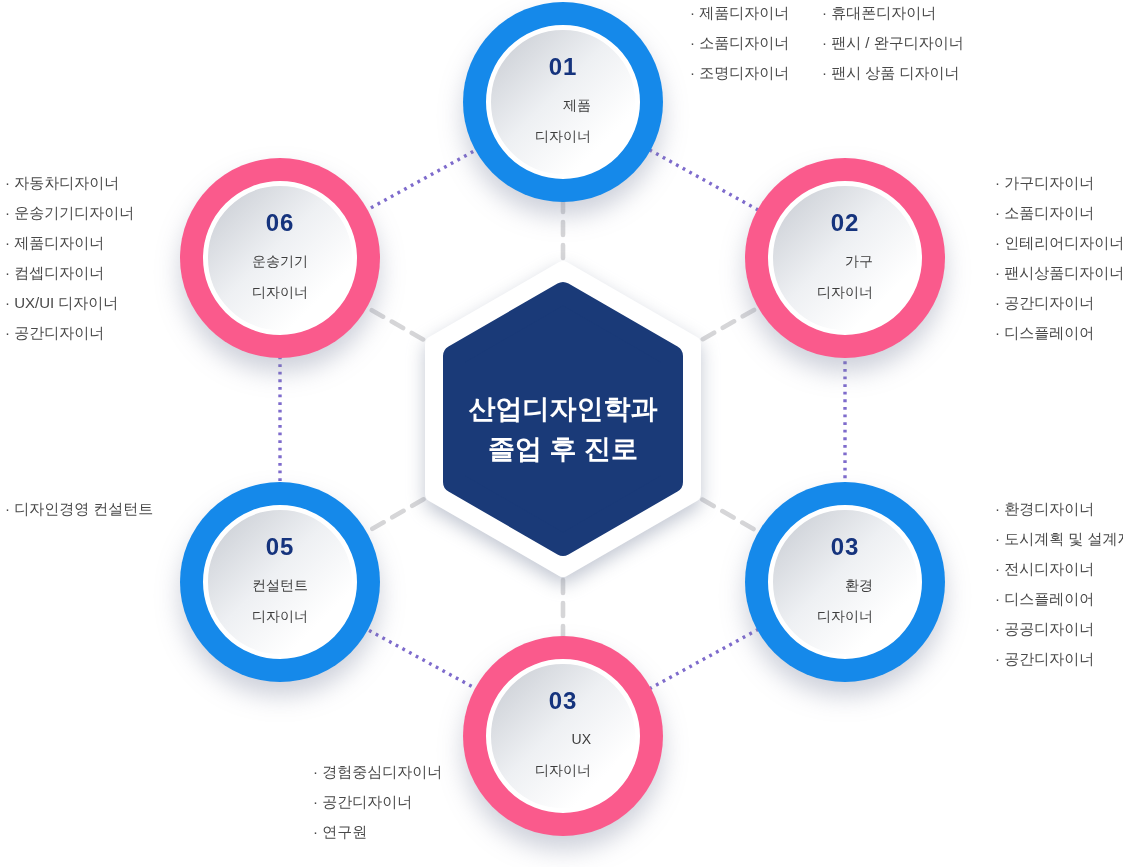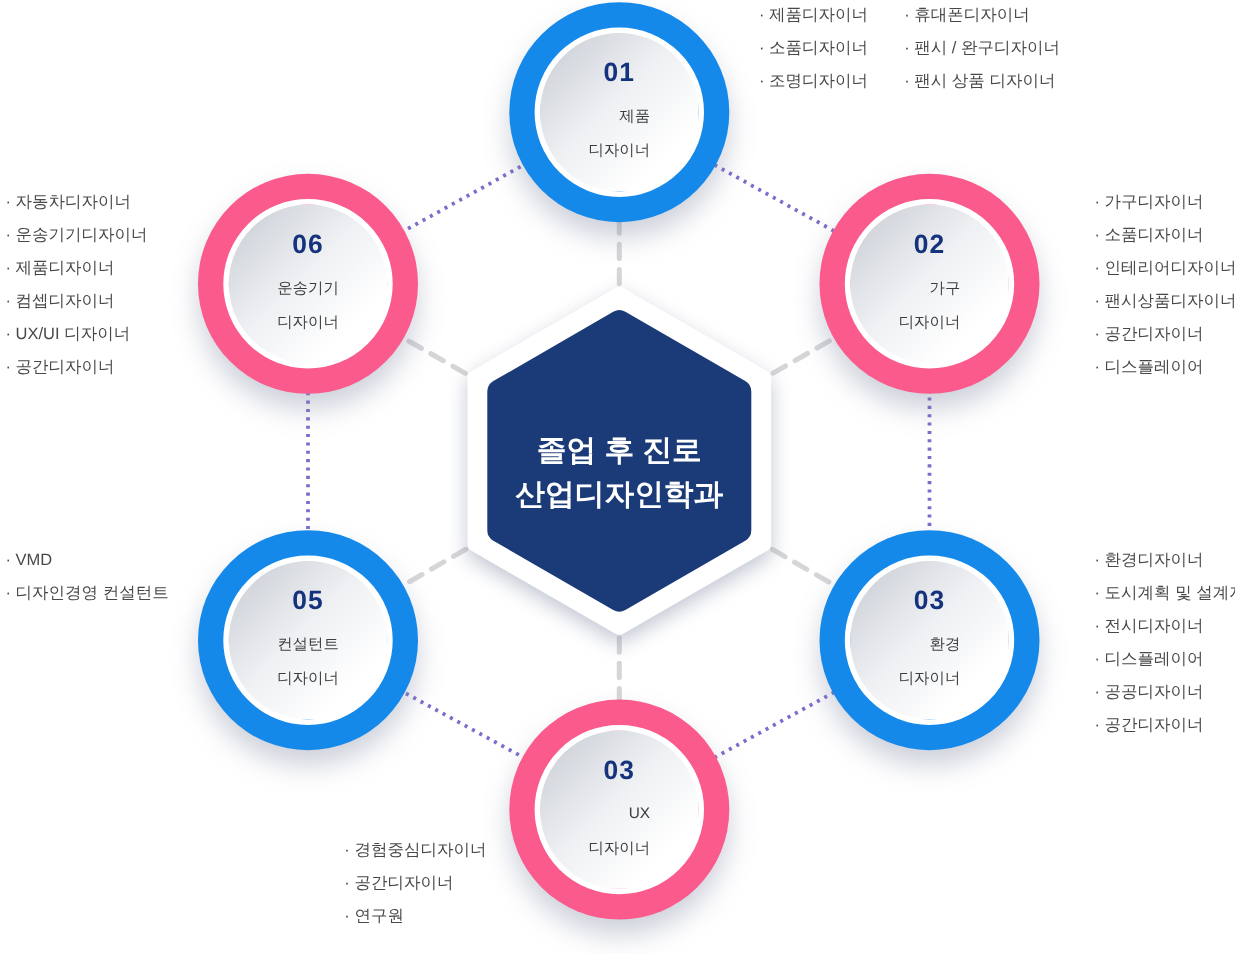--- a/index.html
+++ b/index.html
@@ -47,22 +47,22 @@
       <line x1="563" y1="419" x2="563" y2="736"></line>
       <line x1="563" y1="419" x2="280" y2="582"></line>
       <line x1="563" y1="419" x2="280" y2="258"></line>
     </g>
 
     <polygon points="563,269 693,344 693,494 563,569 433,494 433,344" fill="#ffffff" stroke="#ffffff" stroke-width="16" stroke-linejoin="round" style="filter:drop-shadow(0 7px 9px rgba(120,130,155,.45));"></polygon>
     <polygon id="hex-navy" points="563,293 672,356 672,482 563,545 454,482 454,356" stroke-width="22" stroke-linejoin="round" fill="#1a3a78" stroke="#1a3a78"></polygon>
   </svg>
 
   <div class="hex-title">
+    <div>산업디자인학과</div>
     <div>졸업 후 진로</div>
-    <div>산업디자인학과</div>
   </div>
 
   <div class="node" style="left:463px;top:2px">
     <div class="ring" style="background: rgb(21, 137, 234);"></div>
     <div class="inner">
       <div class="num">01</div>
       <div class="lbl">
         <span>제품</span><br><span>디자이너</span>
       </div>
     </div>
@@ -147,21 +147,20 @@
       <div class="li">· 공간디자이너</div>
     </div>
 
   <div class="vlist" style="left:313px;top:757px">
       <div class="li">· 경험중심디자이너</div>
       <div class="li">· 공간디자이너</div>
       <div class="li">· 연구원</div>
     </div>
 
   <div class="vlist" style="left:5px;top:494px">
-      <div class="li">· VMD</div>
       <div class="li">· 디자인경영 컨설턴트</div>
     </div>
 
   <div class="vlist" style="left:5px;top:168px">
       <div class="li">· 자동차디자이너</div>
       <div class="li">· 운송기기디자이너</div>
       <div class="li">· 제품디자이너</div>
       <div class="li">· 컴셉디자이너</div>
       <div class="li">· UX/UI 디자이너</div>
       <div class="li">· 공간디자이너</div>

